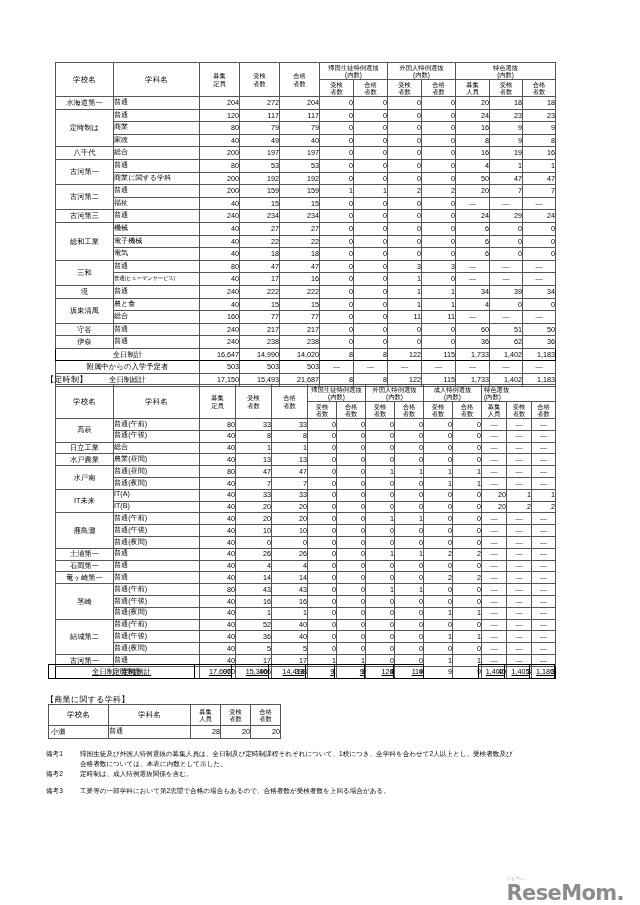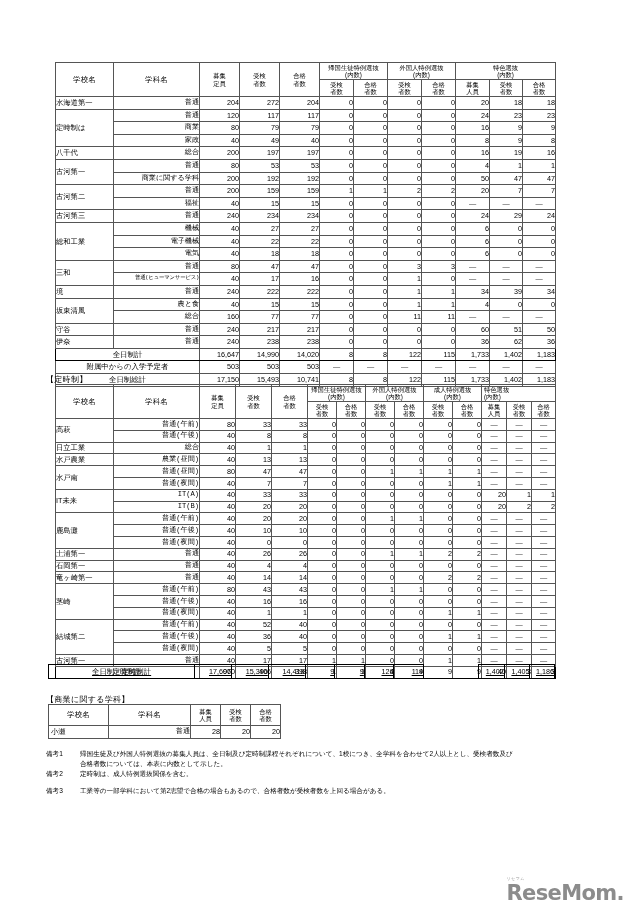--- a/index.html
+++ b/index.html
@@ -48,28 +48,28 @@
     text-align: center;
     font-size: 6.3px;
     line-height: 1.15;
   }
   .hd3 {
     text-align: center;
     font-size: 6.3px;
     line-height: 1.15;
   }
   .school {
+    text-align: center;
     font-size: 7.3px;
     padding: 0 1px;
   }
   .course {
-    text-align: right;
+    text-align: left;
     font-size: 7.1px;
     padding-left: 2px;
-    font-family: Liberation Mono, monospace;
   }
   .course.tiny {
     font-size: 5.4px;
     letter-spacing: -0.2px;
   }
   .num {
     text-align: right;
     font-size: 7.2px;
     padding-right: 2px;
     font-family: "Liberation Sans", "DejaVu Sans", sans-serif;
@@ -530,21 +530,21 @@
             <td class="dash">—</td>
             <td class="dash">—</td>
             <td class="dash">—</td>
             <td class="dash">—</td>
             <td class="dash">—</td>
           </tr>
           <tr style="height: 12.6px;">
             <td class="totlabel" colspan="2">全日制総計</td>
             <td class="num">17,150</td>
             <td class="num">15,493</td>
-            <td class="num">10,741</td>
+            <td class="num">21,687</td>
             <td class="num">8</td>
             <td class="num">8</td>
             <td class="num">122</td>
             <td class="num">115</td>
             <td class="num">1,733</td>
             <td class="num">1,402</td>
             <td class="num">1,183</td>
           </tr>
         </tbody>
     </table>

